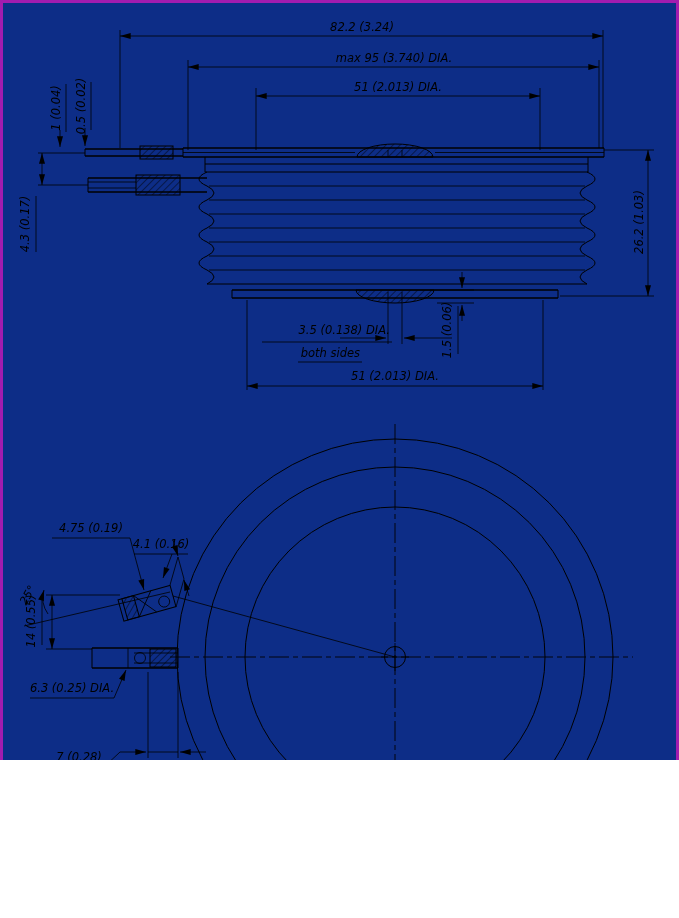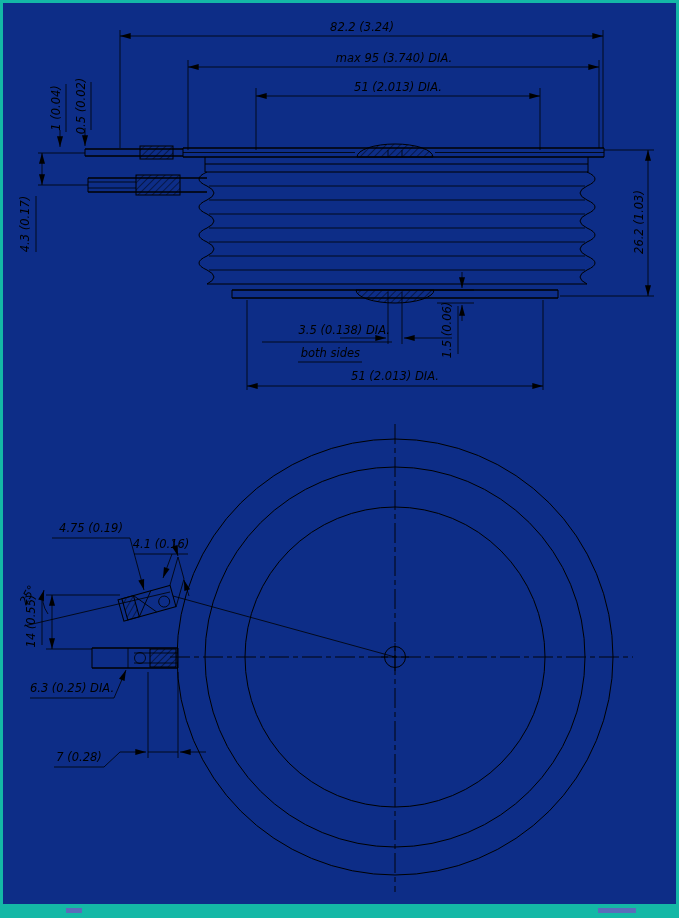--- a/index.html
+++ b/index.html
@@ -1,16 +1,16 @@
 <!DOCTYPE html>
 <html><head>
 <meta charset="utf-8">
 <style>
   html,body{margin:0;padding:0;background:#ffffff;}
-  .page{width:679px;height:918px;position:relative;background:#14b8a6;}
+  .page{width:679px;height:760px;position:relative;background:#a21caf;}
   svg{display:block;}
   .ln{stroke:#000;stroke-width:1;fill:none;stroke-linecap:butt;}
   .thk{stroke-width:1.4;}
   .thin{stroke-width:0.8;}
   .cl{stroke:#000;stroke-width:0.9;fill:none;stroke-dasharray:20 4 5 4;}
   .hatch{fill:url(#hpat);stroke:#000;stroke-width:1;}
   .t{font:italic 11.5px "DejaVu Sans", sans-serif;fill:#000;}
   .tm{text-anchor:middle;}
   .te{text-anchor:end;}
 </style>

